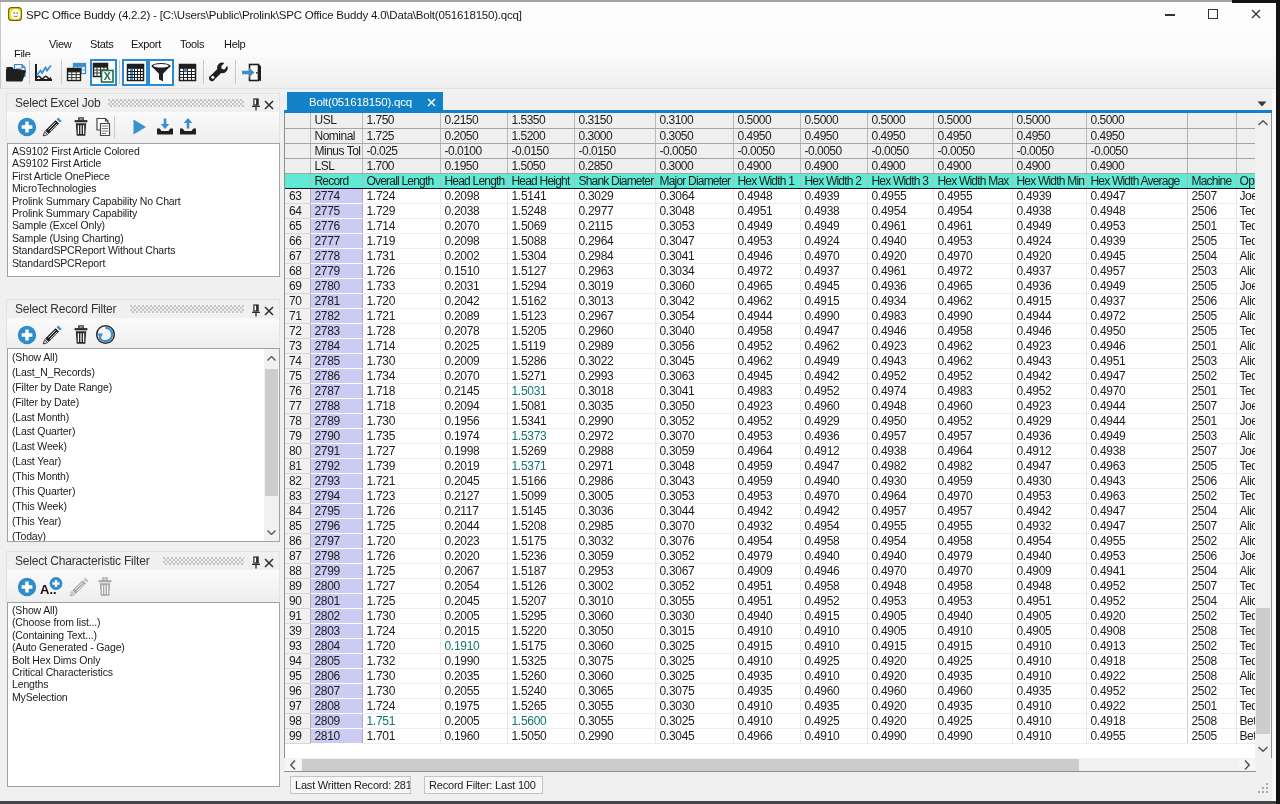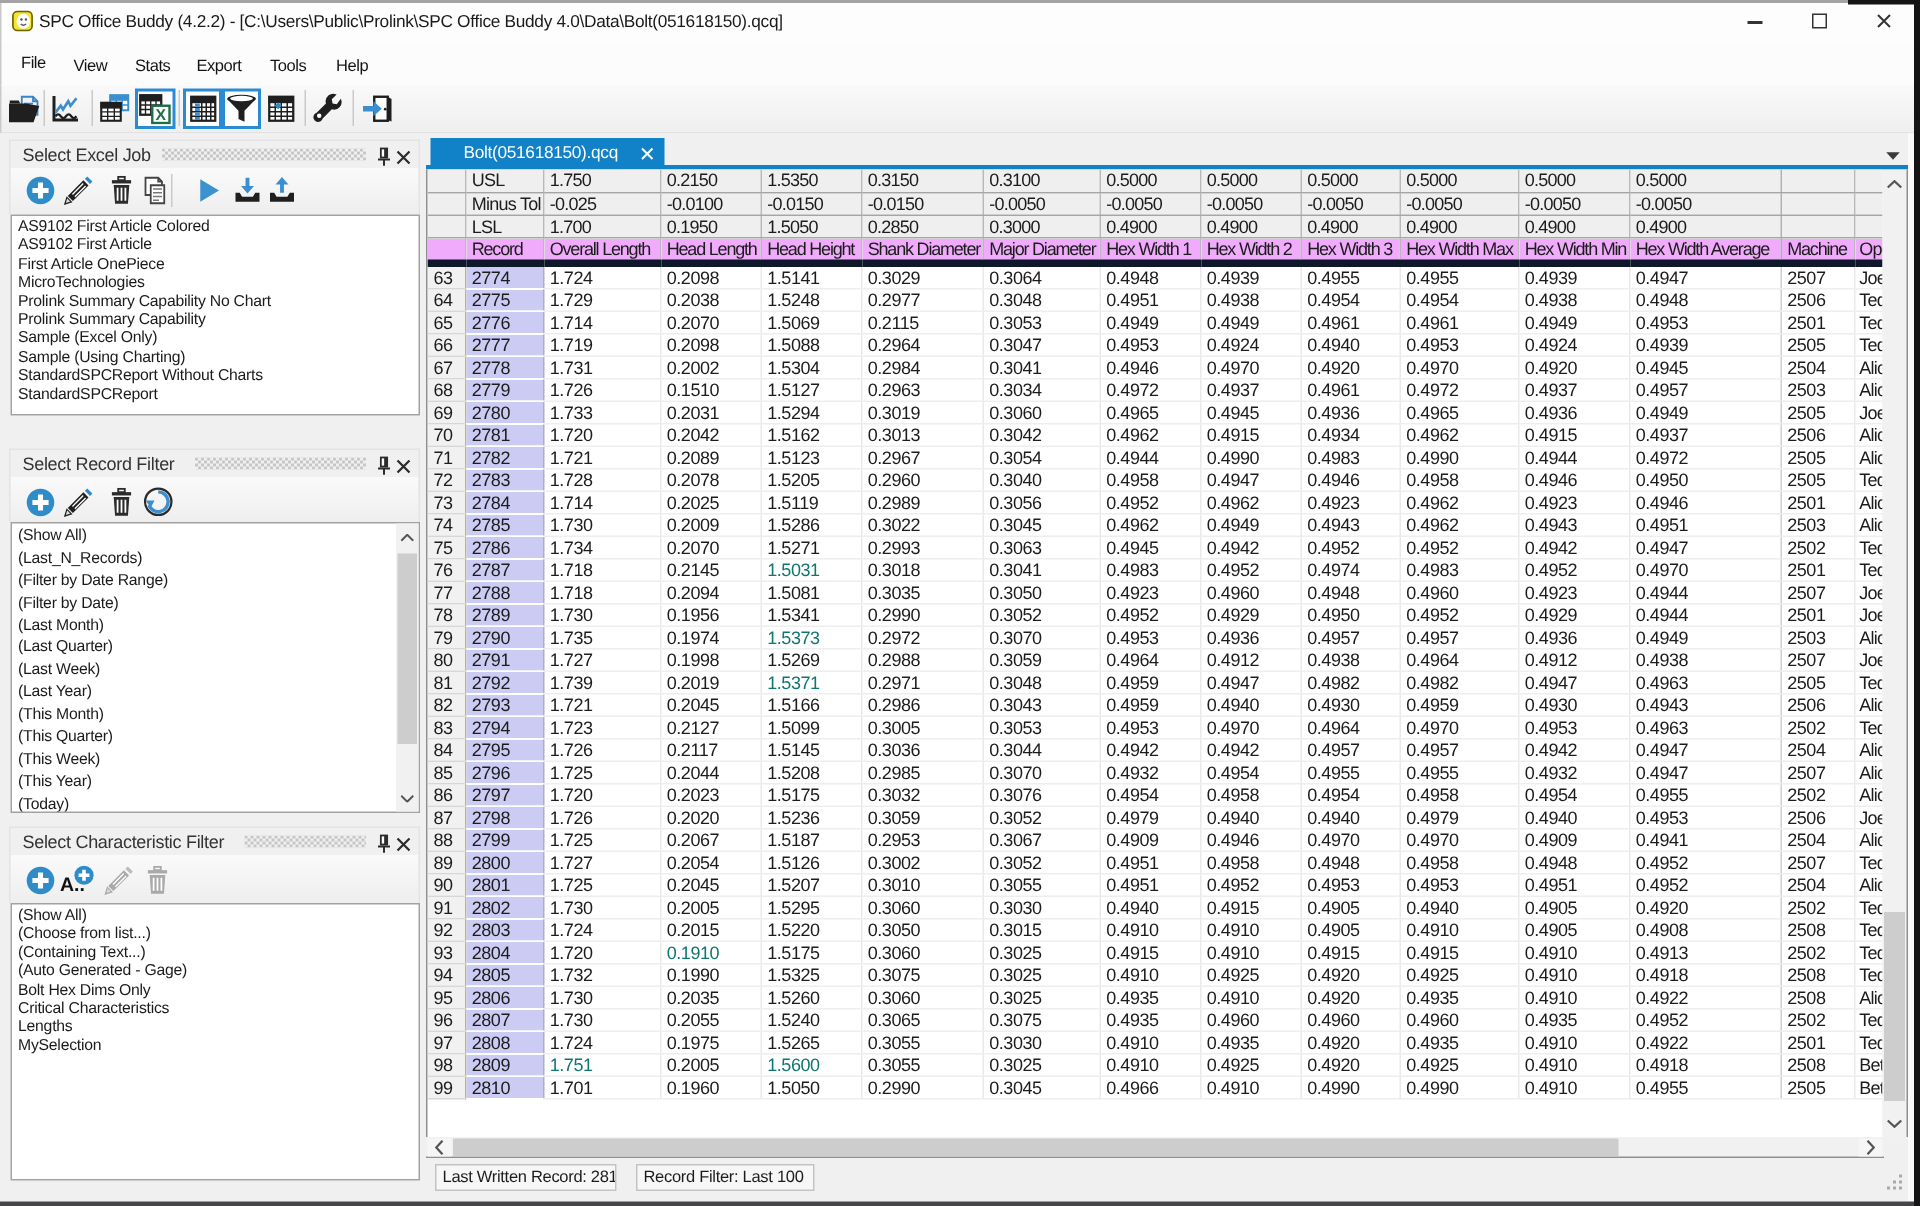--- a/index.html
+++ b/index.html
@@ -3,21 +3,21 @@
 *{margin:0;padding:0;box-sizing:border-box}
 svg{display:block}
 html,body{width:1280px;height:804px;overflow:hidden;background:#fff;
  font-family:"Liberation Sans",sans-serif;-webkit-font-smoothing:antialiased}
 .abs{position:absolute}
 #win{position:relative;width:1280px;height:804px}
 .grid{border-collapse:collapse;table-layout:fixed;width:971px;font-size:12px;color:#1c1c1c;letter-spacing:-0.3px}
 .grid td{height:15px;padding:0 0 0 4px;border-right:1px solid #e9e9e9;border-bottom:1px solid #eeeeee;
  white-space:nowrap;overflow:hidden;line-height:14px}
 .grid td.h{background:#efefef;border-bottom:1px solid #a5a5a5;border-right:1px solid #b9b9b9;letter-spacing:-0.5px}
-.grid td.hr{background:#f0abfc;border-bottom:5px solid #0f172a;border-right:1px solid #b9b9b9;letter-spacing:-0.8px}
+.grid td.hr{background:#5eead4;border-bottom:1px solid #0f172a;border-right:1px solid #b9b9b9;letter-spacing:-0.8px}
 .grid td.n{background:#f1f1f1;border-right:1px solid #b0b0b0;border-bottom:1px solid #d7d7d7}
 .grid td.r{background:#cbcbf3;border-right:1px solid #b0b0b0;border-bottom:1px solid #ffffff}
 .grid td.sepD{border-right:1px solid #cfcfcf}
 .grid td.sepH{border-right:1px solid #b0b0b0}
 .grid td.bad{color:#0f766e}
 .grid td:last-child{padding-left:3px;letter-spacing:-0.5px}
 .panel-h{position:absolute;left:6px;width:274px;height:19px;background:#f0f0f0;
  border:1px solid #e3e3e3;border-bottom:none;font-size:12px;letter-spacing:-0.2px;color:#333;line-height:19px}
 .panel-t{position:absolute;left:6px;width:274px;background:linear-gradient(#fafafa,#eeeeee);
  border-left:1px solid #e3e3e3;border-right:1px solid #e3e3e3}
@@ -46,21 +46,21 @@
     </div>
     <div class="abs" style="left:26px;top:9px;font-size:11.5px;letter-spacing:-0.2px;color:#1a1a1a">SPC Office Buddy (4.2.2) - [C:\Users\Public\Prolink\SPC Office Buddy 4.0\Data\Bolt(051618150).qcq]</div>
     <div class="abs" style="left:1165px;top:14px;width:10px;height:2px;background:#333"></div>
     <div class="abs" style="left:1208px;top:9px;width:10px;height:10px;border:1.3px solid #333"></div>
     <div class="abs" style="left:1251px;top:9px">
       <svg width="10" height="10" viewBox="0 0 10 10" style="">
         <path d="M1 1 L9 9 M9 1 L1 9" stroke="#333" stroke-width="1.3"></path>
       </svg>
     </div>
     <div class="abs" style="left:0;top:30px;width:1277px;height:27px;background:#fcfcfc;border-left:1px solid #c9c9c9"></div>
-    <div class="abs mi" style="left:14px;top:36px">File</div>
+    <div class="abs mi" style="left:14px;top:48px">File</div>
     <div class="abs mi" style="left:49px;top:38px">View</div>
     <div class="abs mi" style="left:90px;top:38px">Stats</div>
     <div class="abs mi" style="left:131px;top:38px">Export</div>
     <div class="abs mi" style="left:180px;top:38px">Tools</div>
     <div class="abs mi" style="left:224px;top:38px">Help</div>
     <div class="abs" style="left:0;top:57px;width:1277px;height:32px;background:linear-gradient(#f9f9f9,#efefef);border-bottom:1px solid #e2e2e2;border-left:1px solid #c9c9c9"></div>
     <div class="abs" style="left:5px;top:62px">
       <svg width="22" height="21" viewBox="0 0 22 21" style="">
         <path d="M9.5 2.5 h7.5 l3 3 v9 h-10.5 Z" fill="#eaf2fb" stroke="#3c85c0" stroke-width="1.2"></path>
         <path d="M17 2.5 v3 h3" fill="none" stroke="#3c85c0" stroke-width="1.2"></path>
@@ -401,20 +401,37 @@
             <td class="h">0.5000</td>
             <td class="h">0.5000</td>
             <td class="h">0.5000</td>
             <td class="h">0.5000</td>
             <td class="h sepH">0.5000</td>
             <td class="h"></td>
             <td class="h"></td>
           </tr>
           <tr>
             <td class="h n0"></td>
+            <td class="h">Nominal</td>
+            <td class="h">1.725</td>
+            <td class="h">0.2050</td>
+            <td class="h">1.5200</td>
+            <td class="h">0.3000</td>
+            <td class="h">0.3050</td>
+            <td class="h">0.4950</td>
+            <td class="h">0.4950</td>
+            <td class="h">0.4950</td>
+            <td class="h">0.4950</td>
+            <td class="h">0.4950</td>
+            <td class="h sepH">0.4950</td>
+            <td class="h"></td>
+            <td class="h"></td>
+          </tr>
+          <tr>
+            <td class="h n0"></td>
             <td class="h">Minus Tol</td>
             <td class="h">-0.025</td>
             <td class="h">-0.0100</td>
             <td class="h">-0.0150</td>
             <td class="h">-0.0150</td>
             <td class="h">-0.0050</td>
             <td class="h">-0.0050</td>
             <td class="h">-0.0050</td>
             <td class="h">-0.0050</td>
             <td class="h">-0.0050</td>
@@ -944,21 +961,21 @@
             <td>0.4940</td>
             <td>0.4915</td>
             <td>0.4905</td>
             <td>0.4940</td>
             <td>0.4905</td>
             <td class="sepD">0.4920</td>
             <td>2502</td>
             <td>Ted</td>
           </tr>
           <tr>
-            <td class="n">92</td>
+            <td class="n">39</td>
             <td class="r">2803</td>
             <td>1.724</td>
             <td>0.2015</td>
             <td>1.5220</td>
             <td>0.3050</td>
             <td>0.3015</td>
             <td>0.4910</td>
             <td>0.4910</td>
             <td>0.4905</td>
             <td>0.4910</td>

